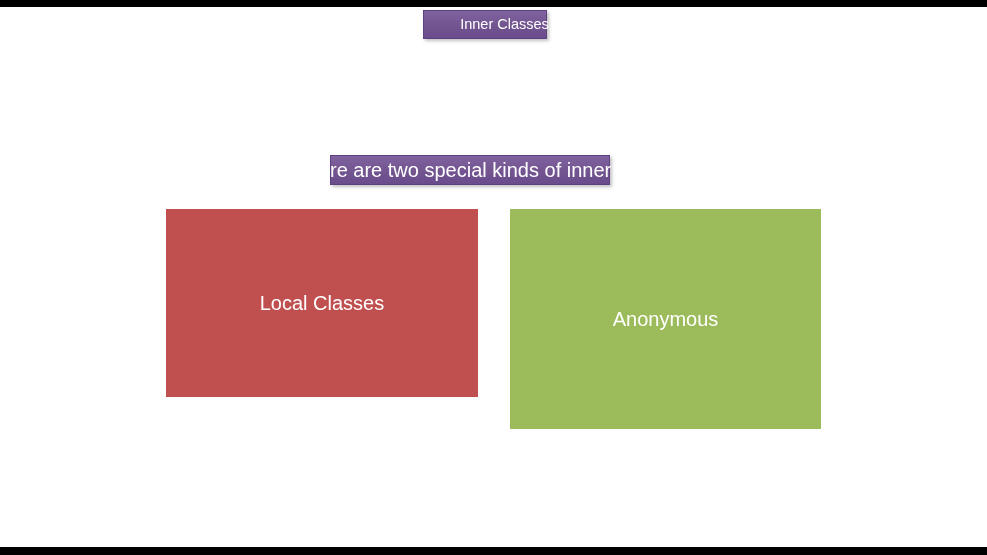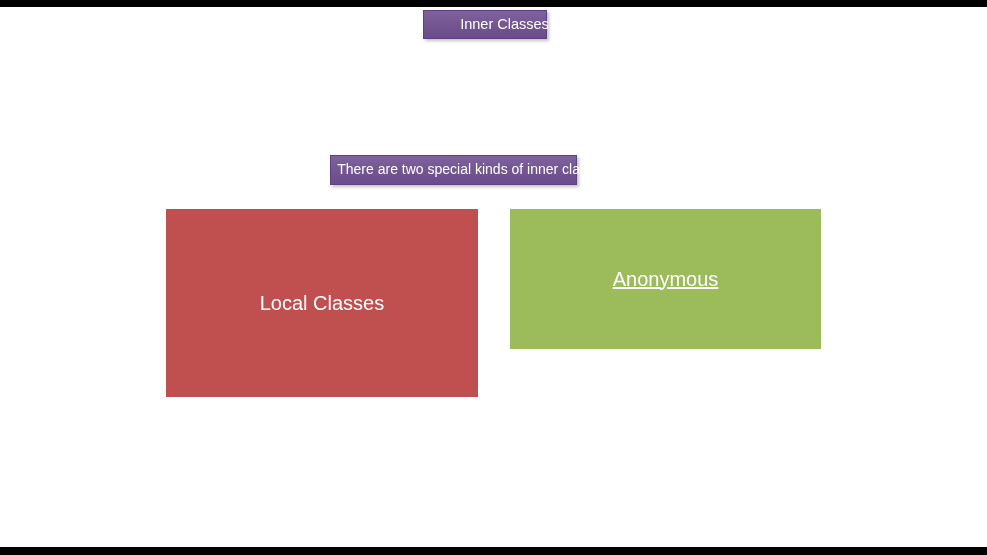--- a/index.html
+++ b/index.html
@@ -46,23 +46,23 @@
     left: 423px;
     top: 10px;
     width: 124px;
     height: 29px;
     font-size: 14.5px;
   }
 
   #subtitle-box {
     left: 330px;
     top: 155px;
-    width: 247px;
+    width: 280px;
     height: 30px;
-    font-size: 14px;
+    font-size: 20px;
   }
 
   .category-box {
     position: absolute;
     box-sizing: border-box;
     display: flex;
     flex-direction: column;
     align-items: center;
     justify-content: center;
     color: #ffffff;
@@ -76,23 +76,22 @@
     top: 209px;
     width: 312px;
     height: 188px;
     background: #c04f4f;
   }
 
   #anonymous-classes-box {
     left: 510px;
     top: 209px;
     width: 311px;
-    height: 140px;
+    height: 220px;
     background: #9cbb5b;
-    text-decoration: underline;
   }
 
   .box-line { display: block; }
 </style>
 </head>
 <body>
 
 <div id="slide">
 
   <div class="letterbox top"></div>

